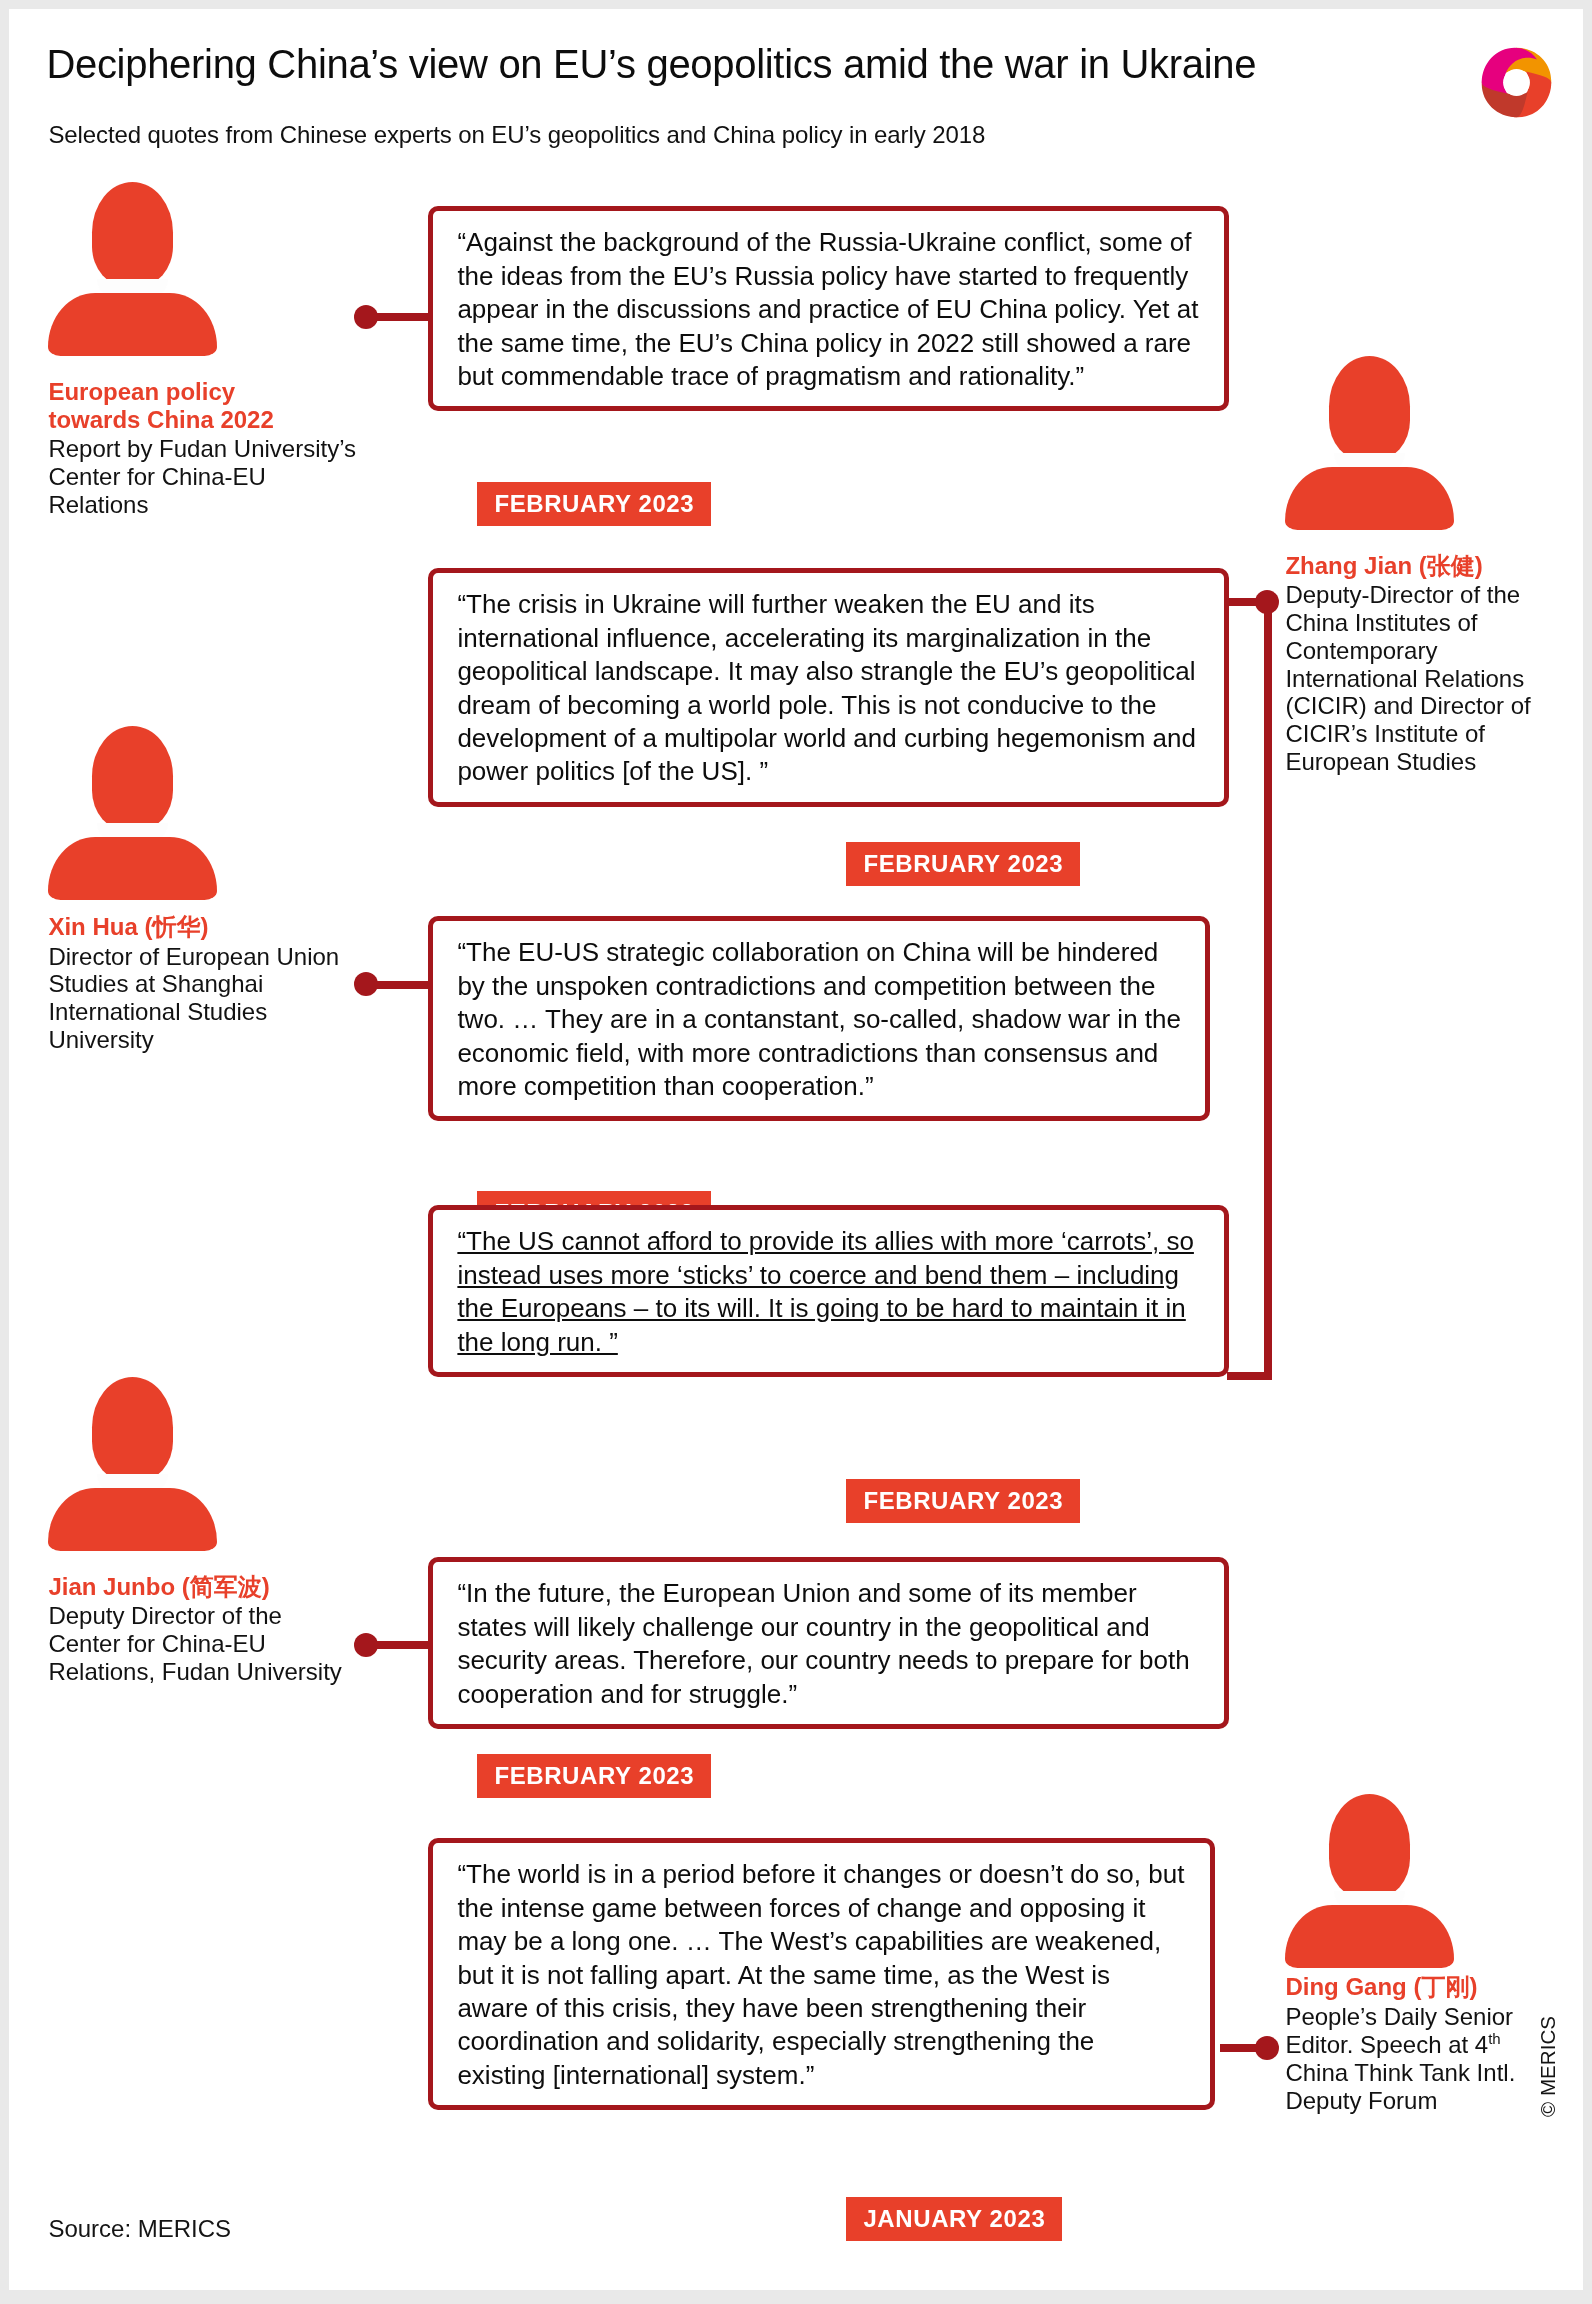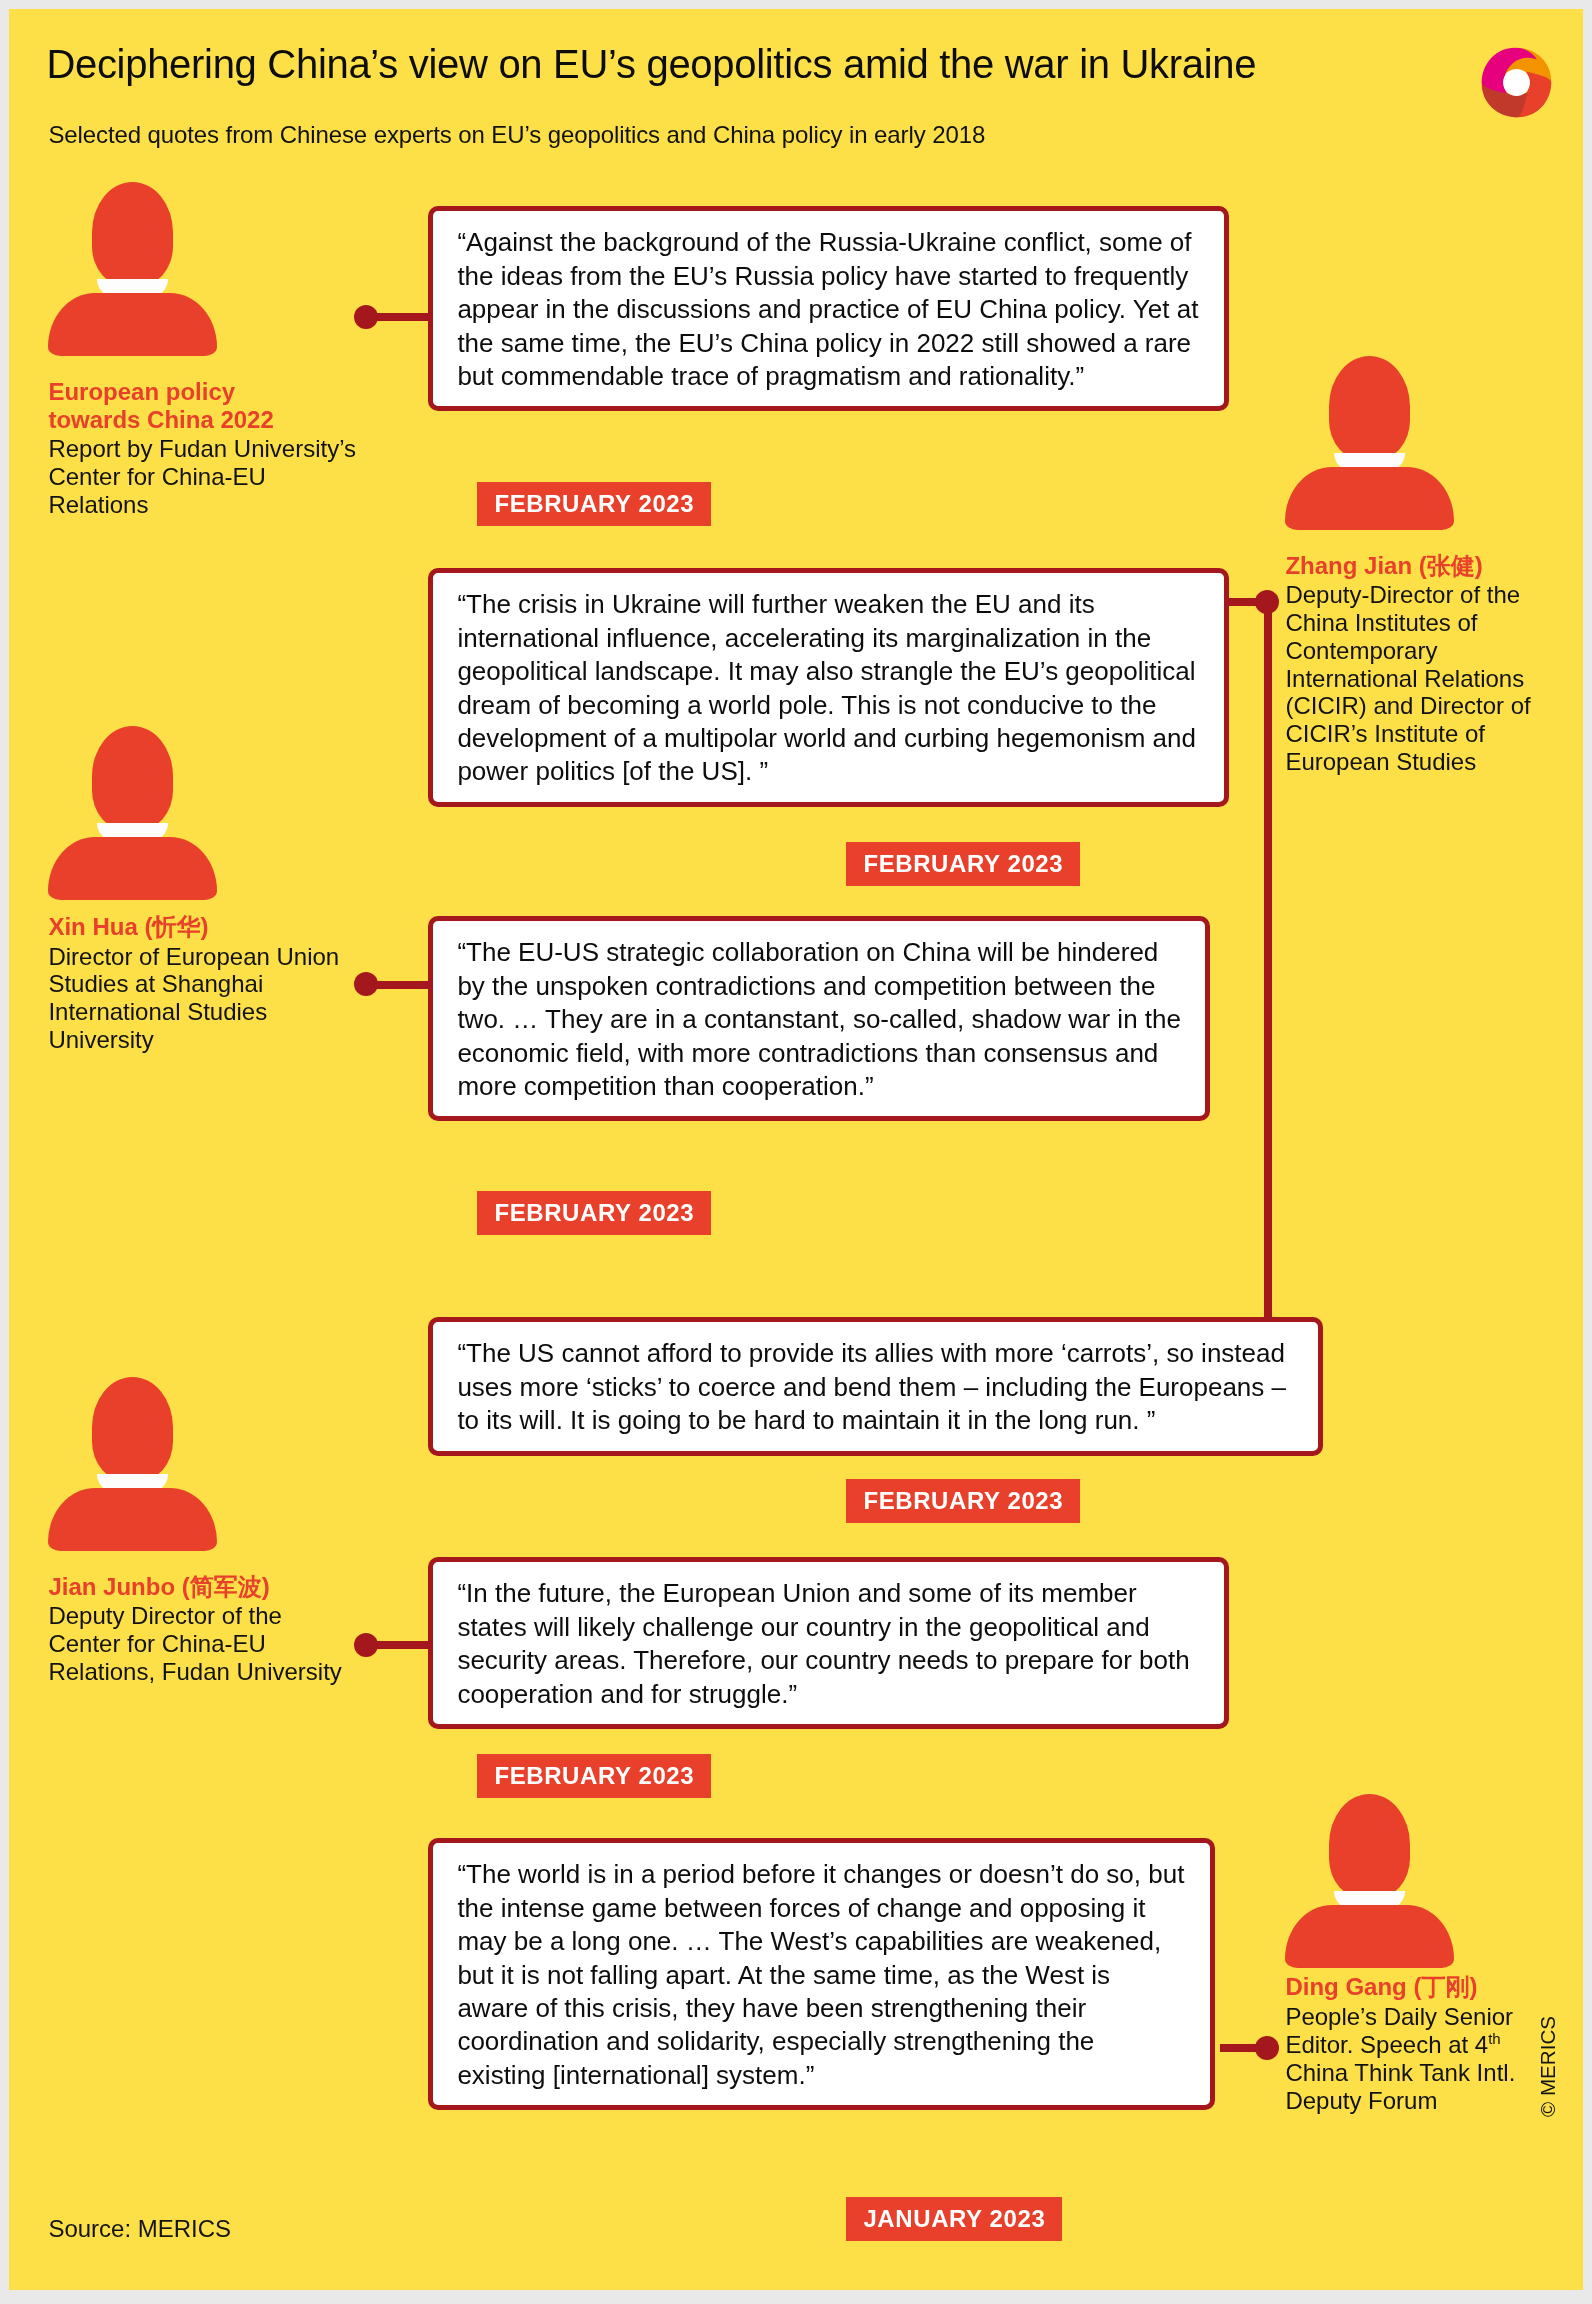--- a/index.html
+++ b/index.html
@@ -5,21 +5,21 @@
   html,body{margin:0;padding:0;}
   body{
     width:1593px; height:2305px;
     background:#e9e9e9;
     font-family:"Liberation Sans", sans-serif;
     -webkit-font-smoothing:antialiased;
   }
   .page{
     position:absolute; left:9.4px; top:9.4px;
     width:1574px; height:2281px;
-    background:#fde047;
+    background:#ffffff;
     overflow:hidden;
   }
 
   
   .title{
     position:absolute; left:37px; top:33px;
     font-size:40px; font-weight:400; color:#0d0d0d;
     letter-spacing:-0.3px; white-space:nowrap;
   }
   .subtitle{
@@ -224,21 +224,21 @@
 
   <div class="bubble" style="left:419px; top:197px; width:801px;">“Against the background of the Russia-Ukraine conflict, some of the ideas from the EU’s Russia policy have started to frequently appear in the discussions and practice of EU China policy. Yet at the same time, the EU’s China policy in 2022 still showed a rare but commendable trace of pragmatism and rationality.”</div>
   <div class="datebadge" style="left:468px; top:473px;">FEBRUARY 2023</div>
 
   <div class="bubble" style="left:419px; top:559px; width:801px;">“The crisis in Ukraine will further weaken the EU and its international influence, accelerating its marginalization in the geopolitical landscape. It may also strangle the EU’s geopolitical dream of becoming a world pole. This is not conducive to the development of a multipolar world and curbing hegemonism and power politics [of the US]. ”</div>
   <div class="datebadge" style="left:837px; top:833px;">FEBRUARY 2023</div>
 
   <div class="bubble" style="left:419px; top:907px; width:782px;">“The EU-US strategic collaboration on China will be hindered by the unspoken contradictions and competition between the two. … They are in a contanstant, so-called, shadow war in the economic field, with more contradictions than consensus and more competition than cooperation.”</div>
   <div class="datebadge" style="left:468px; top:1182px;">FEBRUARY 2023</div>
 
-  <div class="bubble" style="left:419px; top:1308px; width:895px;">“The US cannot afford to provide its allies with more ‘carrots’, so instead uses more ‘sticks’ to coerce  and bend them – including the Europeans – to its will. It is going to be hard to maintain it in the long run. ”</div>
+  <div class="bubble" style="left:419px; top:1196px; width:801px;text-decoration:underline;">“The US cannot afford to provide its allies with more ‘carrots’, so instead uses more ‘sticks’ to coerce  and bend them – including the Europeans – to its will. It is going to be hard to maintain it in the long run. ”</div>
   <div class="datebadge" style="left:837px; top:1470px;">FEBRUARY 2023</div>
 
   <div class="bubble" style="left:419px; top:1548px; width:801px;">“In the future, the European Union and some of its member states will likely challenge our country in the geopolitical and security areas. Therefore, our country needs to prepare for both cooperation and for struggle.”</div>
   <div class="datebadge" style="left:468px; top:1745px;">FEBRUARY 2023</div>
 
   <div class="bubble" style="left:419px; top:1829px; width:787px;">“The world is in a period before it changes or doesn’t do so, but the intense game between forces of change and opposing it may be a long one. … The West’s capabilities are weakened, but it is not falling apart. At the same time, as the West is aware of this crisis, they have been strengthening their coordination and solidarity, especially strengthening the existing [international] system.”</div>
   <div class="datebadge" style="left:837px; top:2188px;">JANUARY 2023</div>
 
   <div class="source">Source: MERICS</div>
   <div class="copyright">© MERICS</div>

